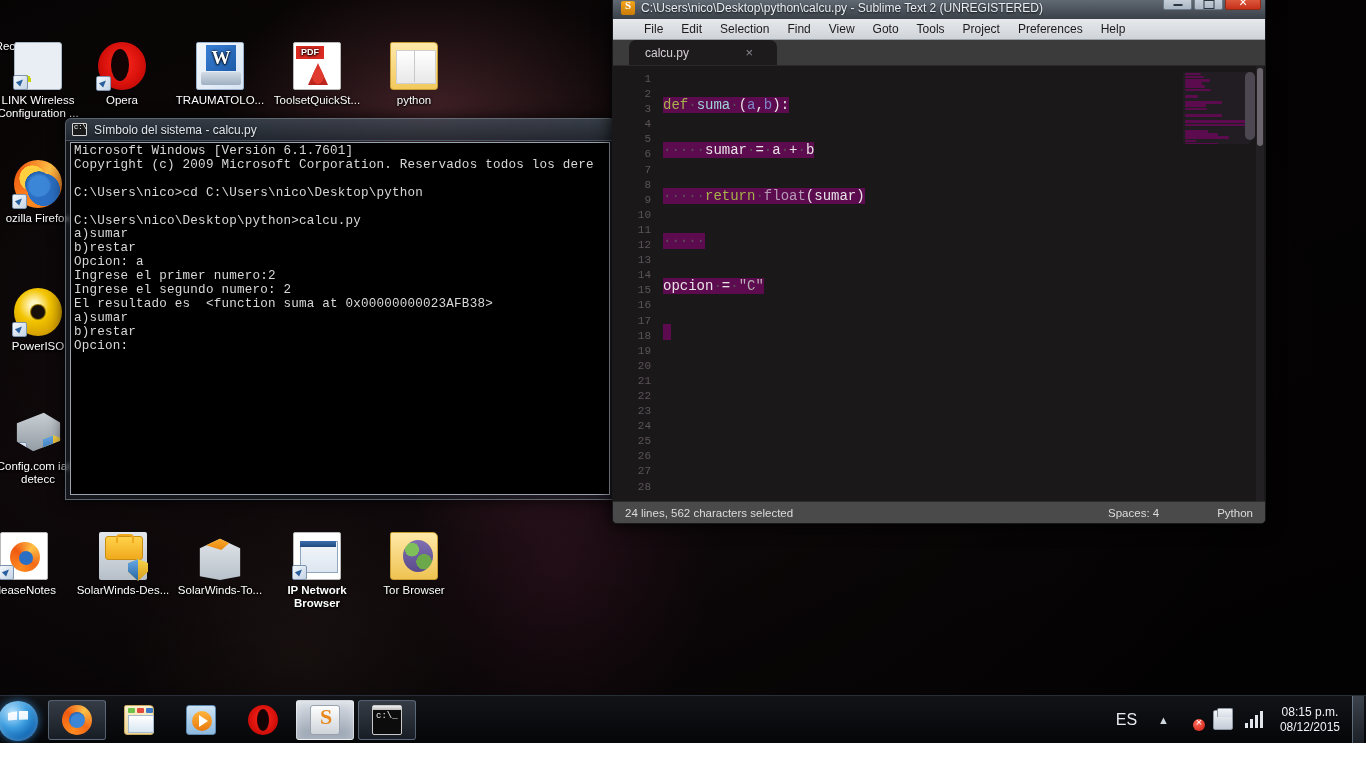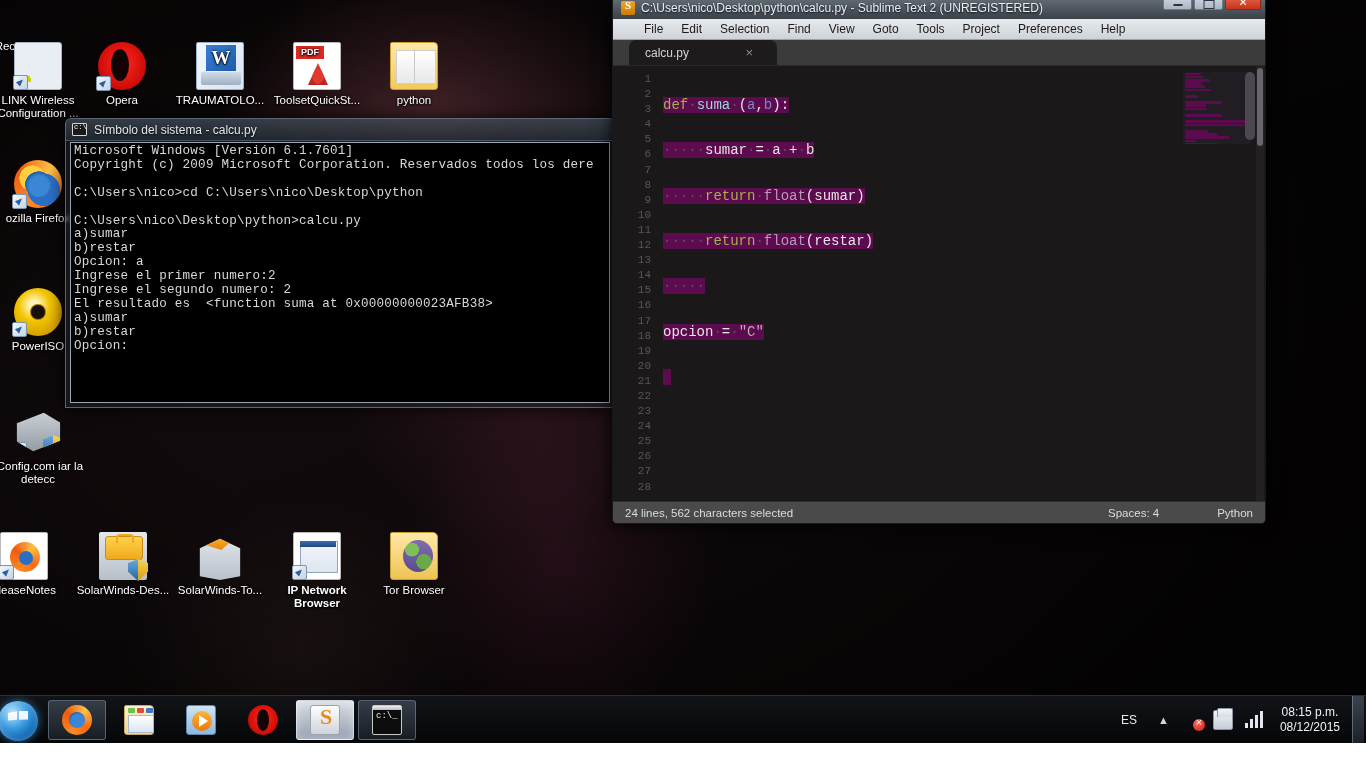--- a/index.html
+++ b/index.html
@@ -146,21 +146,21 @@
     background:linear-gradient(#ffe9a8,#eec351);border:1px solid #c69c33;border-radius:2px 5px 3px 3px;
   }
   .ic-tor:before{content:"";position:absolute;left:12px;top:7px;width:30px;height:32px;border-radius:50%;
     background:
       radial-gradient(circle at 30% 30%, #7fbf5a 0 22%, transparent 23%),
       radial-gradient(circle at 70% 68%, #6aa84a 0 25%, transparent 26%),
       linear-gradient(#7f6fb0,#5a4b8c);}
 
   
   #cmd-window{
-    position:absolute; left:65px; top:118px; width:550px; height:290px;
+    position:absolute; left:65px; top:118px; width:550px; height:382px;
     border:1px solid rgba(150,165,180,.55);
     border-radius:6px 6px 0 0;
     background:rgba(30,36,44,.55);
     box-shadow:0 0 16px rgba(0,0,0,.85);
     backdrop-filter: blur(2px);
   }
   #cmd-titlebar{
     height:22px; position:relative;
     background:linear-gradient(rgba(80,92,106,.55),rgba(40,48,58,.62));
     border-radius:5px 5px 0 0;
@@ -362,21 +362,21 @@
     color:#e8871c;font-size:22px;font-weight:bold;font-family:"Liberation Serif",serif;}
   .tbi-cmd{background:#0c0c0c;border:1px solid #c9c9c9;border-radius:2px;}
   .tbi-cmd:before{content:"c:\\_";position:absolute;left:3px;top:5px;color:#eee;
     font-family:"Liberation Mono",monospace;font-size:9px;}
   .tbi-cmd:after{content:"";position:absolute;left:0;top:0;right:0;height:4px;
     background:linear-gradient(#eee,#bbb);}
 
   #tray{
     margin-left:auto;display:flex;align-items:center;height:48px;padding-right:2px;gap:0;
   }
-  #tray-lang{color:#e6e9ee;font-size:12px;padding:0 12px;}
+  #tray-lang{color:#e6e9ee;font-size:16px;padding:0 12px;}
   #tray-chev{color:#cfd6de;font-size:11px;padding:0 9px;}
   .trayicon{width:20px;height:20px;margin:0 5px;position:relative;}
   .ti-net{background:linear-gradient(#e6eaf0,#b6bfcb);border-radius:2px;
     clip-path:polygon(0 24%,58% 10%,58% 90%,0 76%);}
   .ti-netwrap{width:22px;height:20px;margin:0 4px;position:relative;}
   .ti-netx{position:absolute;right:-1px;bottom:-1px;width:12px;height:12px;border-radius:50%;
     background:radial-gradient(circle at 35% 30%,#ff6b5a,#c81c10);}
   .ti-netx:before{content:"\00D7";position:absolute;left:0;top:-3px;width:12px;text-align:center;
     color:#fff;font-size:11px;line-height:12px;}
   .ti-action{background:linear-gradient(#f2f5f8,#c4ccd6);border:1px solid #8d97a3;border-radius:2px;}
@@ -572,21 +572,20 @@
         <div>25</div>
         <div>26</div>
         <div>27</div>
         <div>28</div>
       </div>
 
     <div id="st-code">
       <div class="ln"><span class="sel"><span class="tk-kw">def</span><span class="dot">·</span><span class="tk-fn">suma</span><span class="dot">·</span><span class="tk-pun">(</span><span class="tk-par">a</span><span class="tk-pun">,</span><span class="tk-par">b</span><span class="tk-pun">):</span></span></div>
       <div class="ln"><span class="sel"><span class="dot">·····</span><span class="tk-var">sumar</span><span class="dot">·</span><span class="tk-op">=</span><span class="dot">·</span><span class="tk-var">a</span><span class="dot">·</span><span class="tk-op">+</span><span class="dot">·</span><span class="tk-var">b</span></span></div>
       <div class="ln"><span class="sel"><span class="dot">·····</span><span class="tk-kw">return</span><span class="dot">·</span><span class="tk-bi">float</span><span class="tk-pun">(</span><span class="tk-var">sumar</span><span class="tk-pun">)</span></span></div>
-      <div class="ln"><span class="sel"><span class="dot">·····</span><span class="tk-kw">return</span><span class="dot">·</span><span class="tk-bi">float</span><span class="tk-pun">(</span><span class="tk-var">restar</span><span class="tk-pun">)</span></span></div>
       <div class="ln"><span class="sel"><span class="dot">·····</span></span></div>
       <div class="ln"><span class="sel"><span class="tk-var">opcion</span><span class="dot">·</span><span class="tk-op">=</span><span class="dot">·</span><span class="tk-str">"C"</span></span></div>
       <div class="ln"><span class="sel">&nbsp;</span></div>
       
       
       
       
       
       
       

